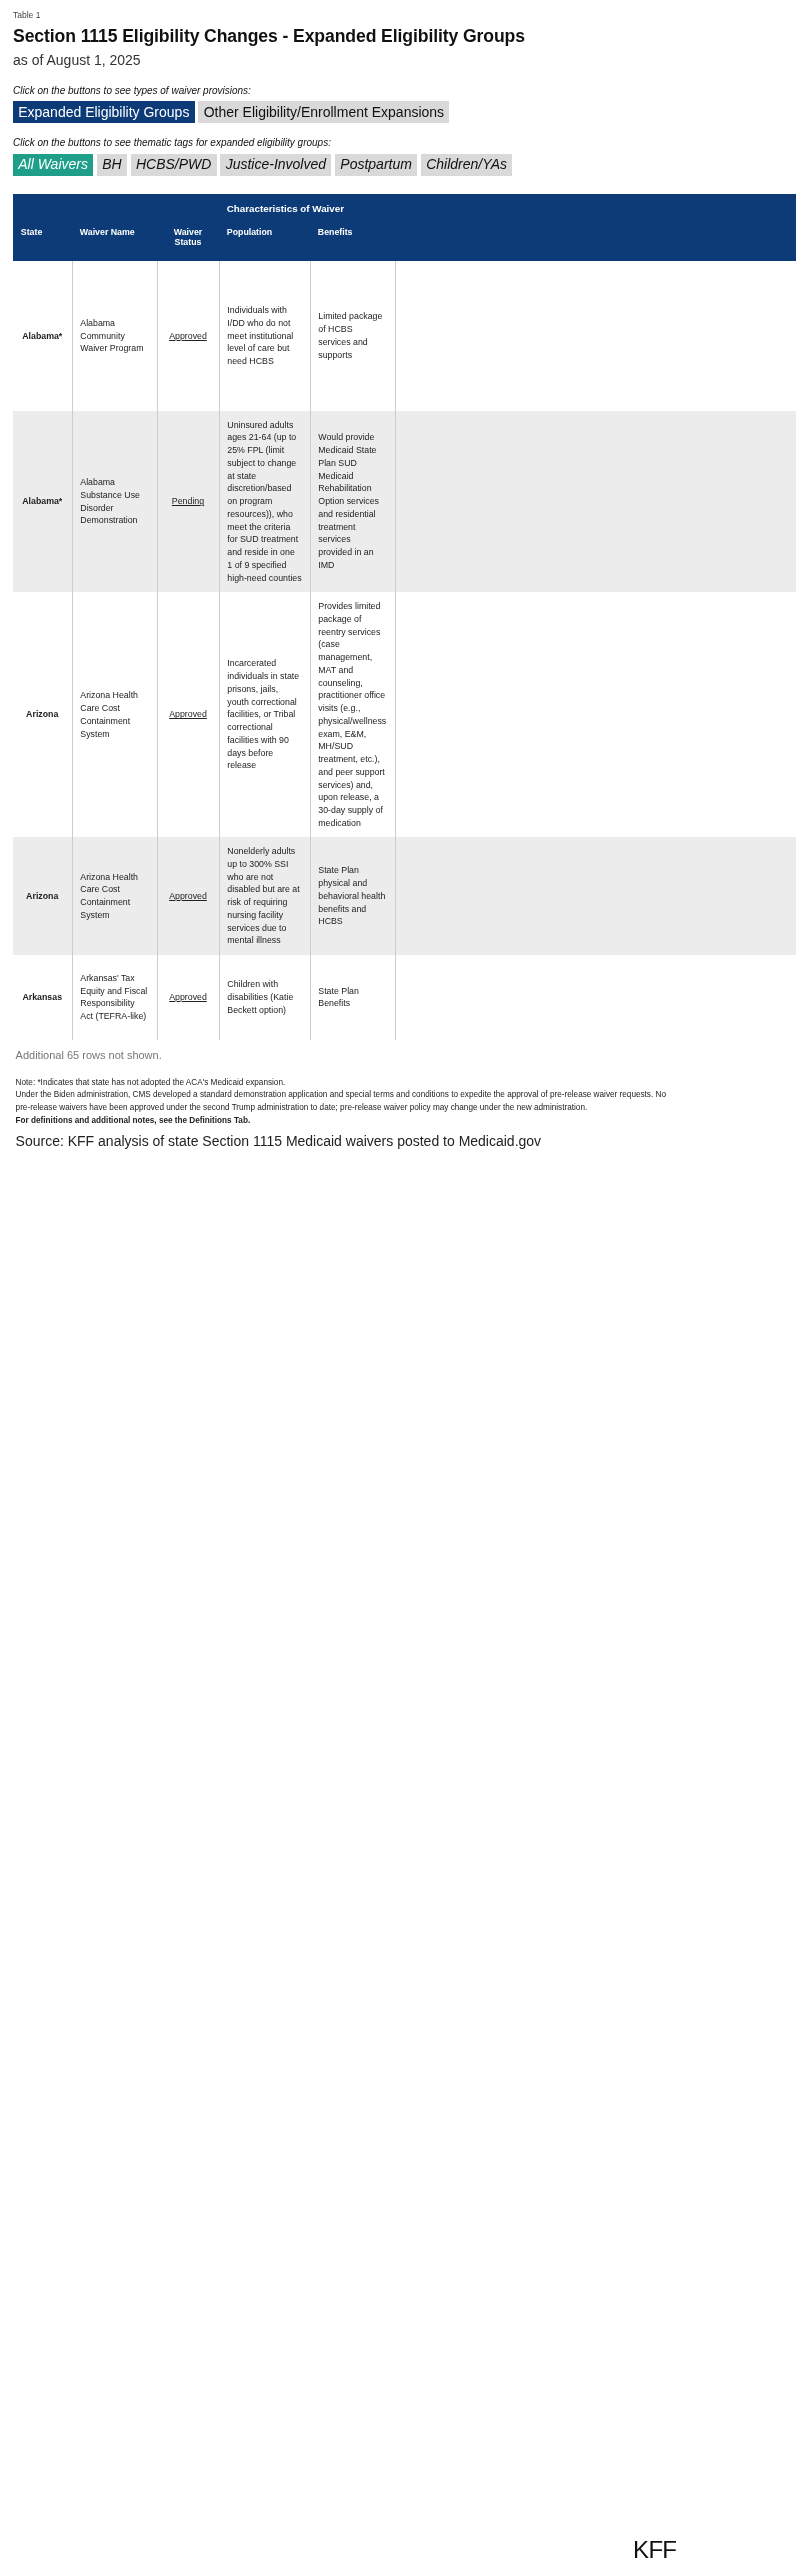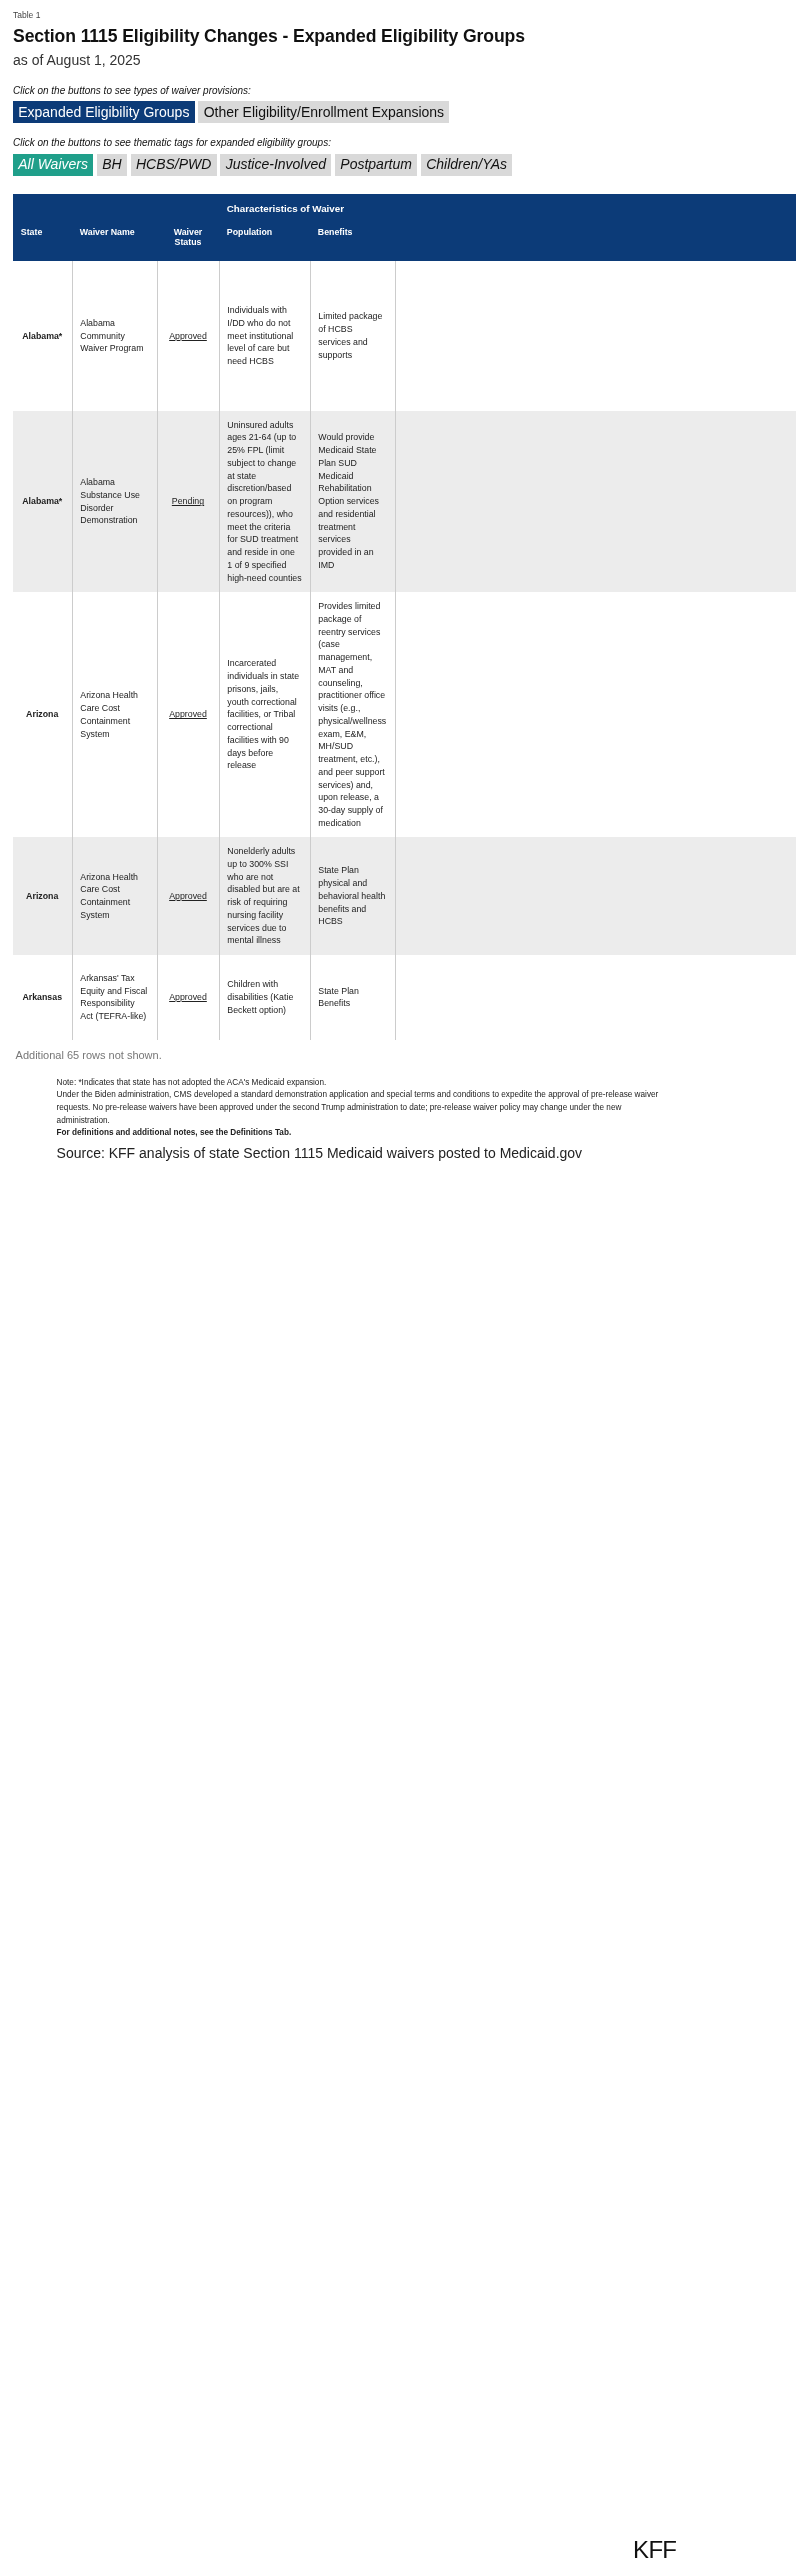--- a/index.html
+++ b/index.html
@@ -157,21 +157,20 @@
     right: 15.7px;
     bottom: 12px;
     font-size: 24px;
     font-weight: normal;
     color: #111;
     letter-spacing: -0.7px;
   }
   .footer-wrap {
     position: relative;
     padding-bottom: 26px;
-    margin-left: 41px;
   }
 </style>
 </head>
 <body>
 
 <div class="page">
   <div class="inner">
 
     <div class="table-label">Table 1</div>
     <h1 class="title">Section 1115 Eligibility Changes - Expanded Eligibility Groups</h1>

